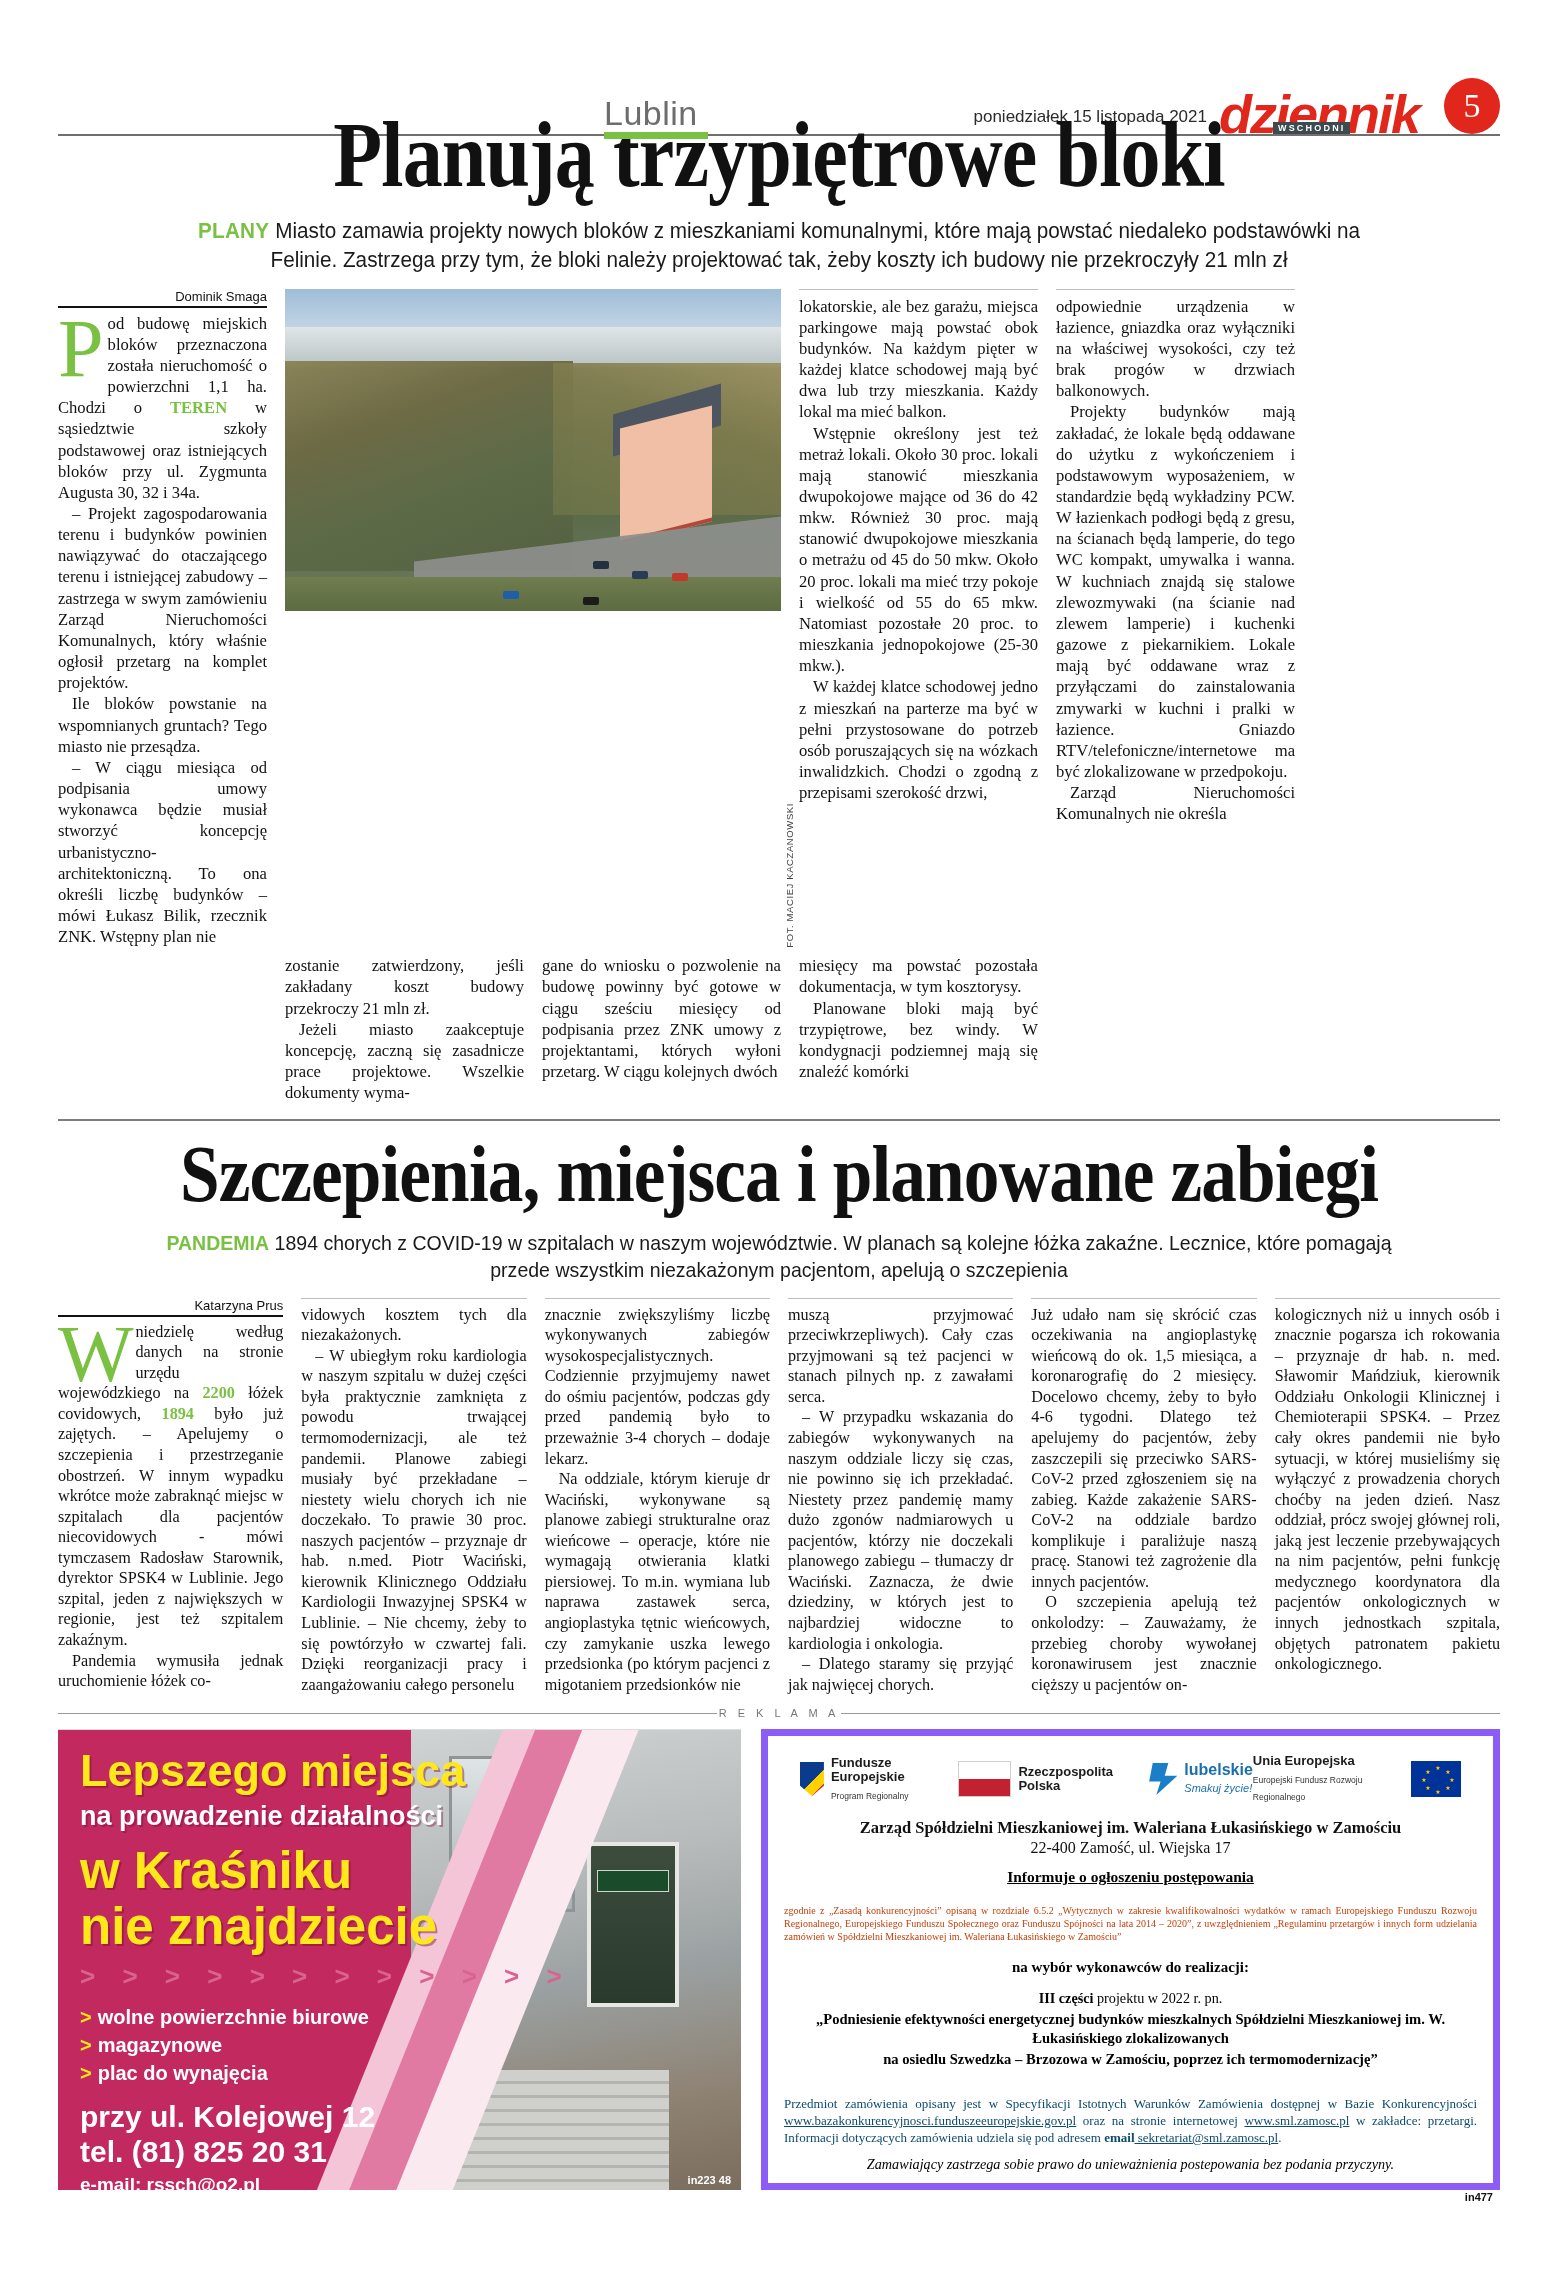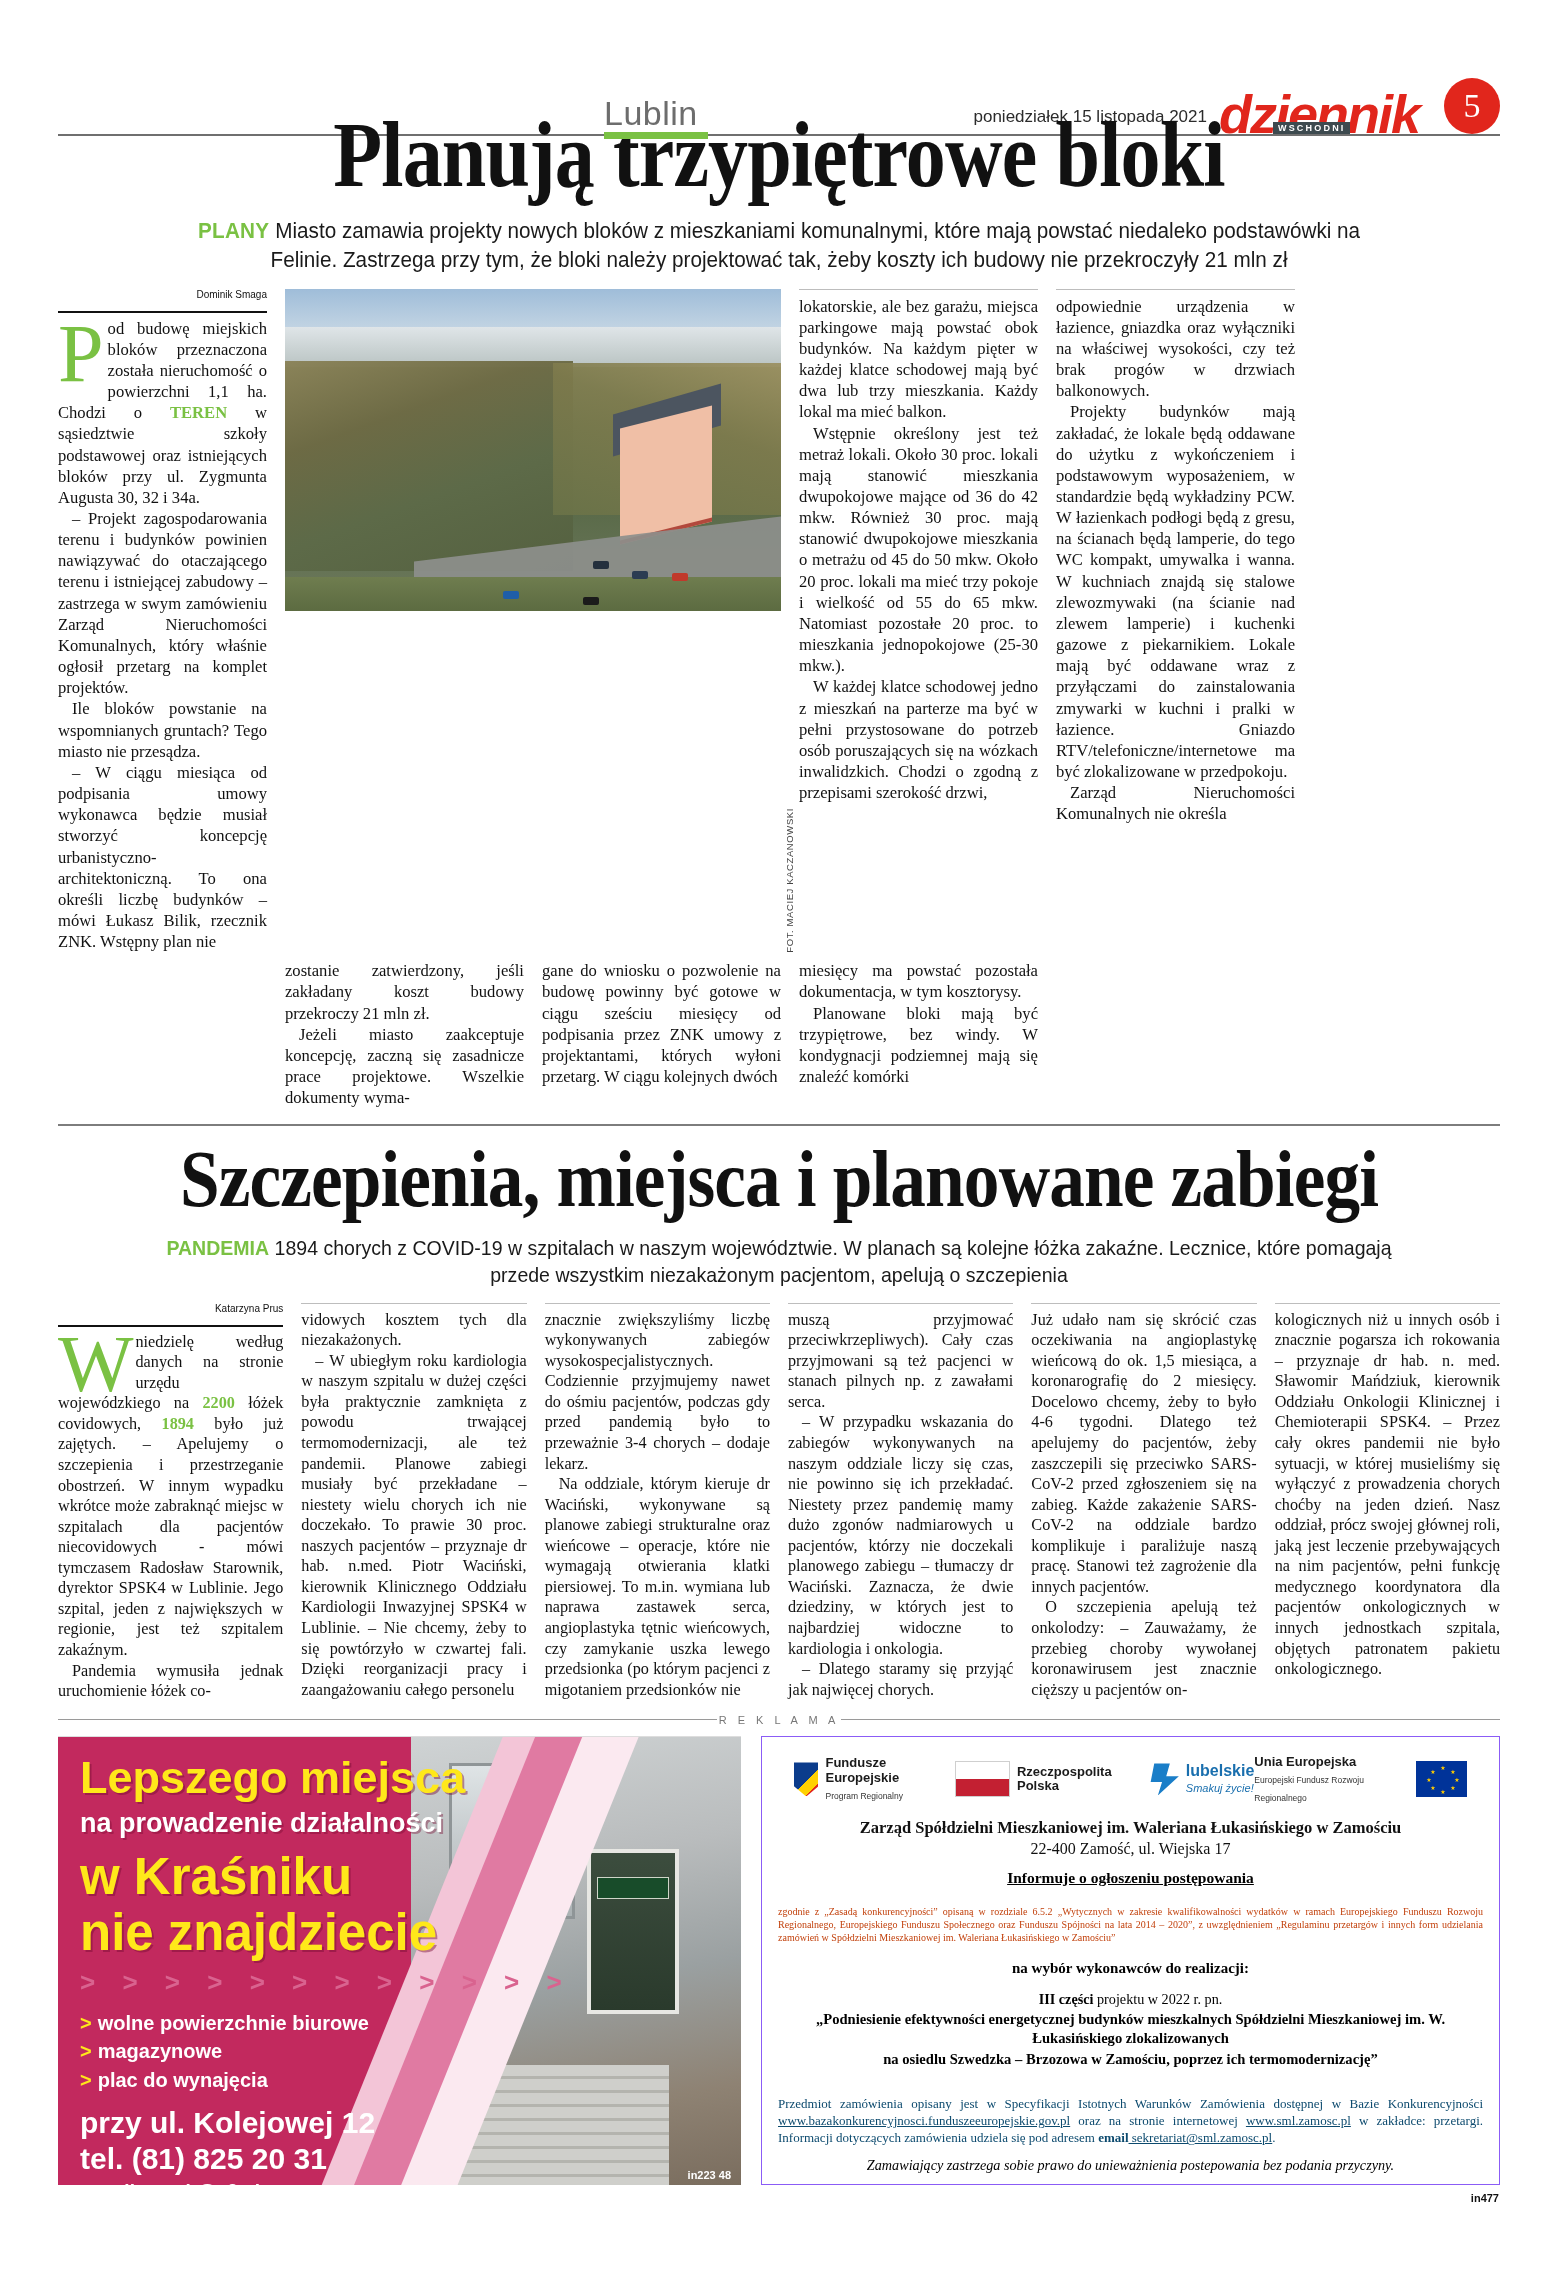--- a/index.html
+++ b/index.html
@@ -134,25 +134,25 @@
   
   .art1 {
     margin-top: 14px;
     display: grid;
     grid-template-columns: 209px 239px 239px 239px 239px;
     column-gap: 18px;
     position: relative;
   }
   .byline {
     font-family: "Liberation Sans", sans-serif;
-    font-size: 10px;
+    font-size: 13px;
     color: #111;
     text-align: right;
     border-bottom: 2.5px solid #111;
-    padding-bottom: 11px;
+    padding-bottom: 2px;
     margin-bottom: 5px;
   }
   .col-rule {
     border-top: 1px solid #bdbdbd;
     height: 0;
     margin-bottom: 6px;
   }
   .bodytext {
     font-family: "Liberation Serif", serif;
     font-size: 16.6px;
@@ -374,21 +374,21 @@
   }
   .ad-code-left {
     position: absolute; right: 10px; bottom: 4px; z-index: 4;
     font-family: "Liberation Sans", sans-serif; font-weight: bold;
     font-size: 11px; color: #ffffff;
   }
 
   
   .ad-right {
     position: relative;
-    border: 1px solid #8b5cf6;
+    border: 7px solid #8b5cf6;
     padding: 14px 16px 10px 16px;
     background: #fff;
   }
   .logos {
     display: flex; align-items: center; justify-content: space-between;
     padding: 4px 16px 8px 16px;
   }
   .logo-item { display: flex; align-items: center; gap: 7px; }
   .fe-mark {
     position: relative; width: 26px; height: 34px;

